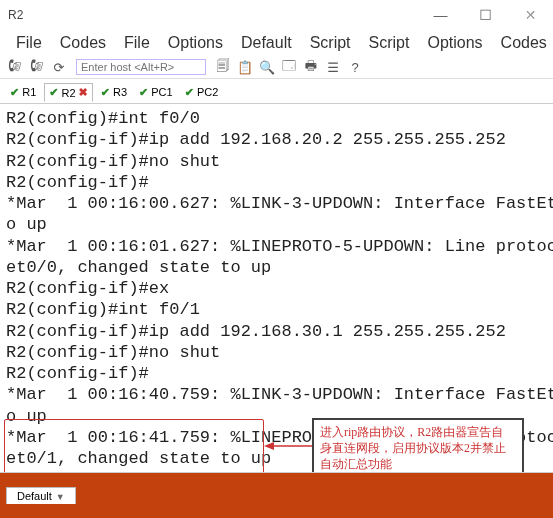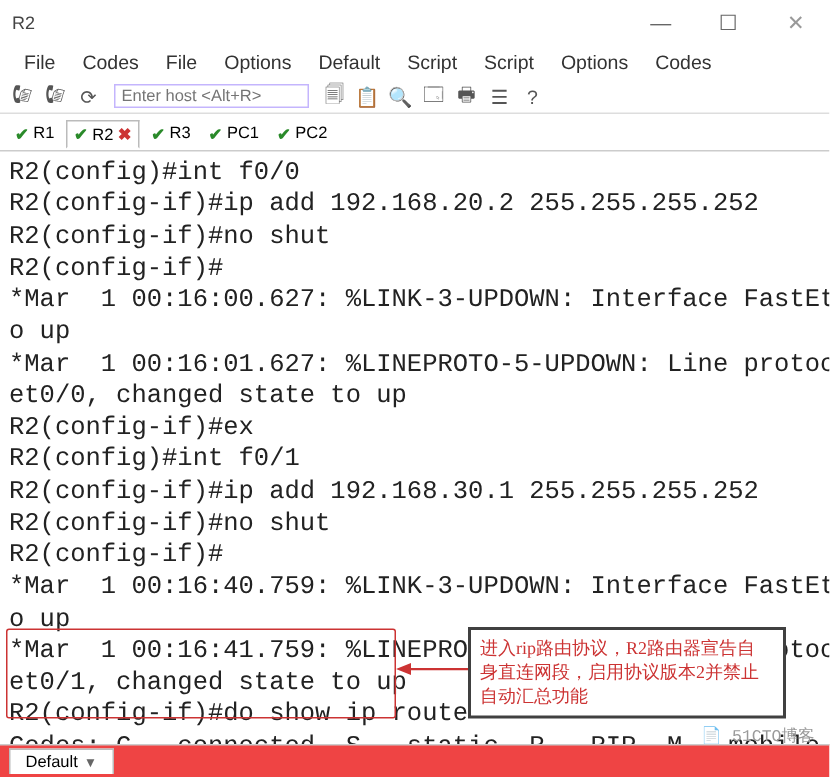--- a/index.html
+++ b/index.html
@@ -2,35 +2,35 @@
 <html><head>
 <meta charset="utf-8">
 <style>
 * { margin: 0; padding: 0; box-sizing: border-box; }
 body { font-family: "Segoe UI", Tahoma, sans-serif; font-size: 12px; background: #fff; width: 553px; height: 518px; overflow: hidden; position: relative; }
 .titlebar { display: flex; align-items: center; justify-content: space-between; height: 30px; padding: 0 0 0 8px; background: #fff; }
 .titlebar .title { color: #444; font-size: 12px; }
 .win-controls { display: flex; }
 .win-btn { width: 45px; height: 30px; display: flex; align-items: center; justify-content: center; color: #666; font-size: 14px; }
 .win-btn.close { color: #999; }
-.menubar { display: flex; gap: 2px; padding: 2px 8px; font-size: 13px; color: #333; }
+.menubar { display: flex; gap: 2px; padding: 2px 8px; font-size: 16px; color: #333; }
 .menubar span { padding: 2px 8px; }
 .toolbar { display: flex; align-items: center; gap: 4px; padding: 2px 6px; border-bottom: 1px solid #ddd; }
 .tool-icon { width: 18px; height: 18px; display: inline-flex; align-items: center; justify-content: center; color: #555; font-size: 13px; }
 .host-input { border: 1px solid #c4b5fd; font-size: 11px; padding: 1px 4px; width: 130px; color: #888; margin: 0 4px; }
 .tabs { display: flex; align-items: center; gap: 4px; padding: 4px 6px 2px; border-bottom: 1px solid #ccc; font-size: 11px; }
 .tab { display: flex; align-items: center; gap: 3px; padding: 2px 4px; }
 .tab .check { color: #2a8a2a; font-weight: bold; }
 .tab .xmark { color: #c33; font-weight: bold; }
 .tab.active { border: 1px solid #bbb; border-bottom: 1px solid #fff; background: #fff; margin-bottom: -1px; }
 .terminal { font-family: Liberation Mono, monospace; font-size: 17px; line-height: 1.25; padding: 4px 6px; white-space: pre; color: #222; position: relative; height: 400px; overflow: hidden; }
 .highlight-box { position: absolute; border: 1px solid #c33; border-radius: 2px; }
 .annotation { position: absolute; border: 2px solid #404040; color: #c33; font-family: "SimSun", serif; font-size: 12px; line-height: 1.35; padding: 4px 6px; background: #fff; }
 .arrow { position: absolute; }
-.bottom-tabs { position: absolute; bottom: 0; left: 0; display: flex; align-items: center; padding: 2px 6px; font-size: 11px; border-top: 1px solid #ccc; width: 100%; background: #ef4444; }
+.bottom-tabs { position: absolute; bottom: 0; left: 0; display: flex; align-items: center; padding: 14px 6px; font-size: 11px; border-top: 1px solid #ccc; width: 100%; background: #c2410c; }
 .bottom-tab { border: 1px solid #bbb; border-bottom: none; padding: 2px 10px; background: #fff; }
 .watermark { position: absolute; right: 10px; bottom: 20px; color: #999; font-size: 11px; font-family: Liberation Mono, monospace; }
 .bottom-tab .dd { font-size: 9px; margin-left: 4px; color: #666; }
 </style>
 </head>
 <body>
 
 <div class="titlebar">
   <span class="title">R2</span>
   <div class="win-controls">

